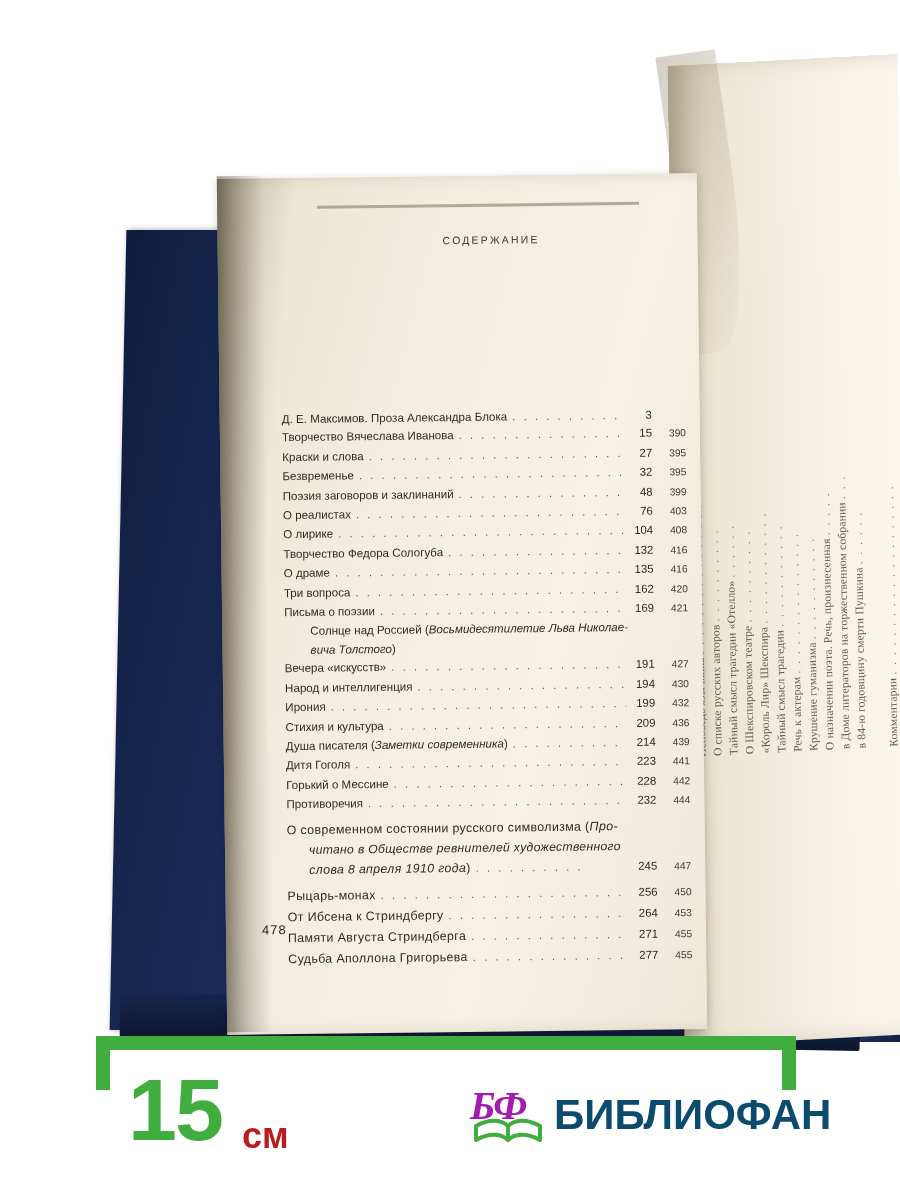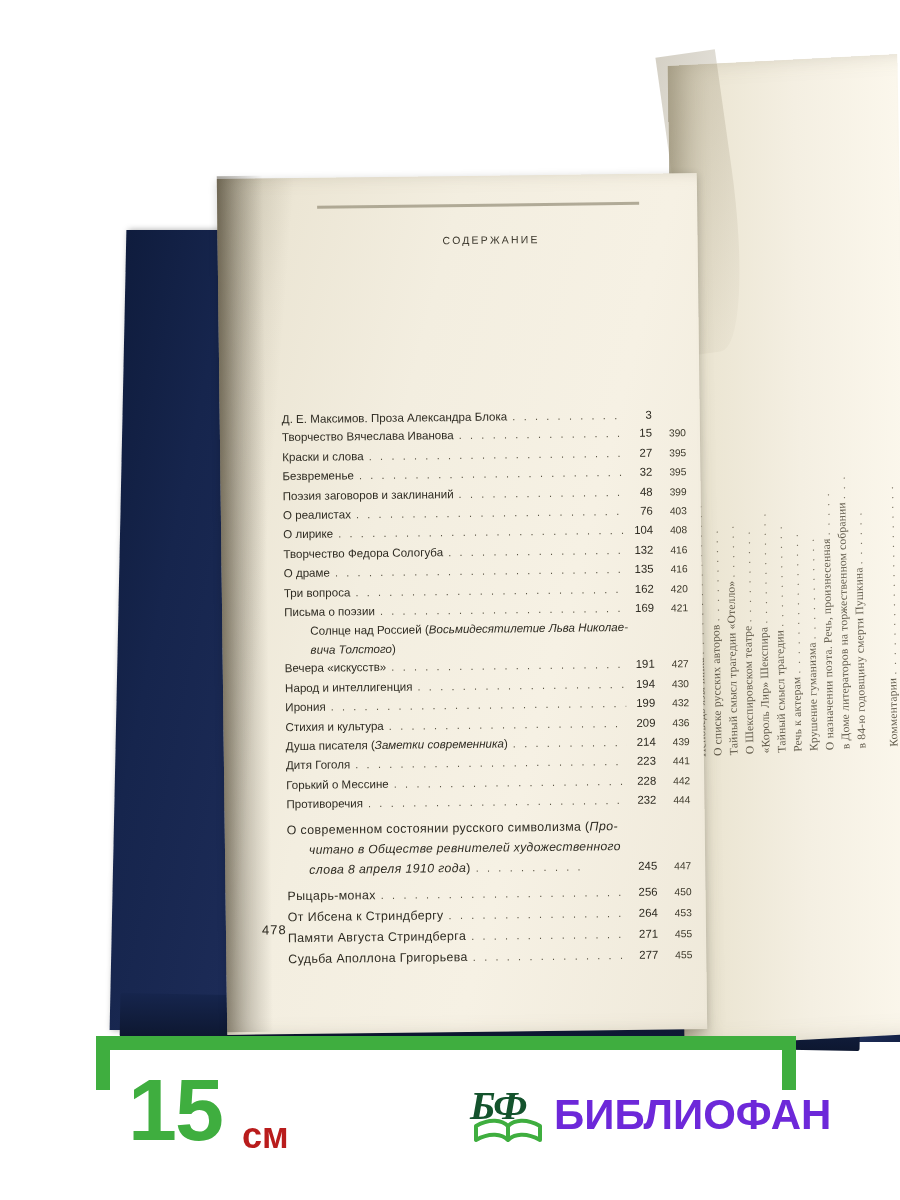--- a/index.html
+++ b/index.html
@@ -273,28 +273,28 @@
     height: 66px;
   }
   .brand-mark .bf {
     position: absolute;
     left: 0;
     top: 0;
     font-family: "Liberation Serif", serif;
     font-weight: bold;
     font-style: italic;
     font-size: 40px;
-    color: #14532d;
+    color: #a21caf;
     letter-spacing: -1px;
   }
   .brand-name {
     font-family: "Liberation Sans", sans-serif;
     font-weight: bold;
     font-size: 42px;
-    color: #6d28d9;
+    color: #0c4a6e;
     letter-spacing: 0px;
   }
 </style>
 </head>
 <body>
 
 <div id="scene">
 
   <div class="cover-left"></div>
   <div class="cover-right"></div>

